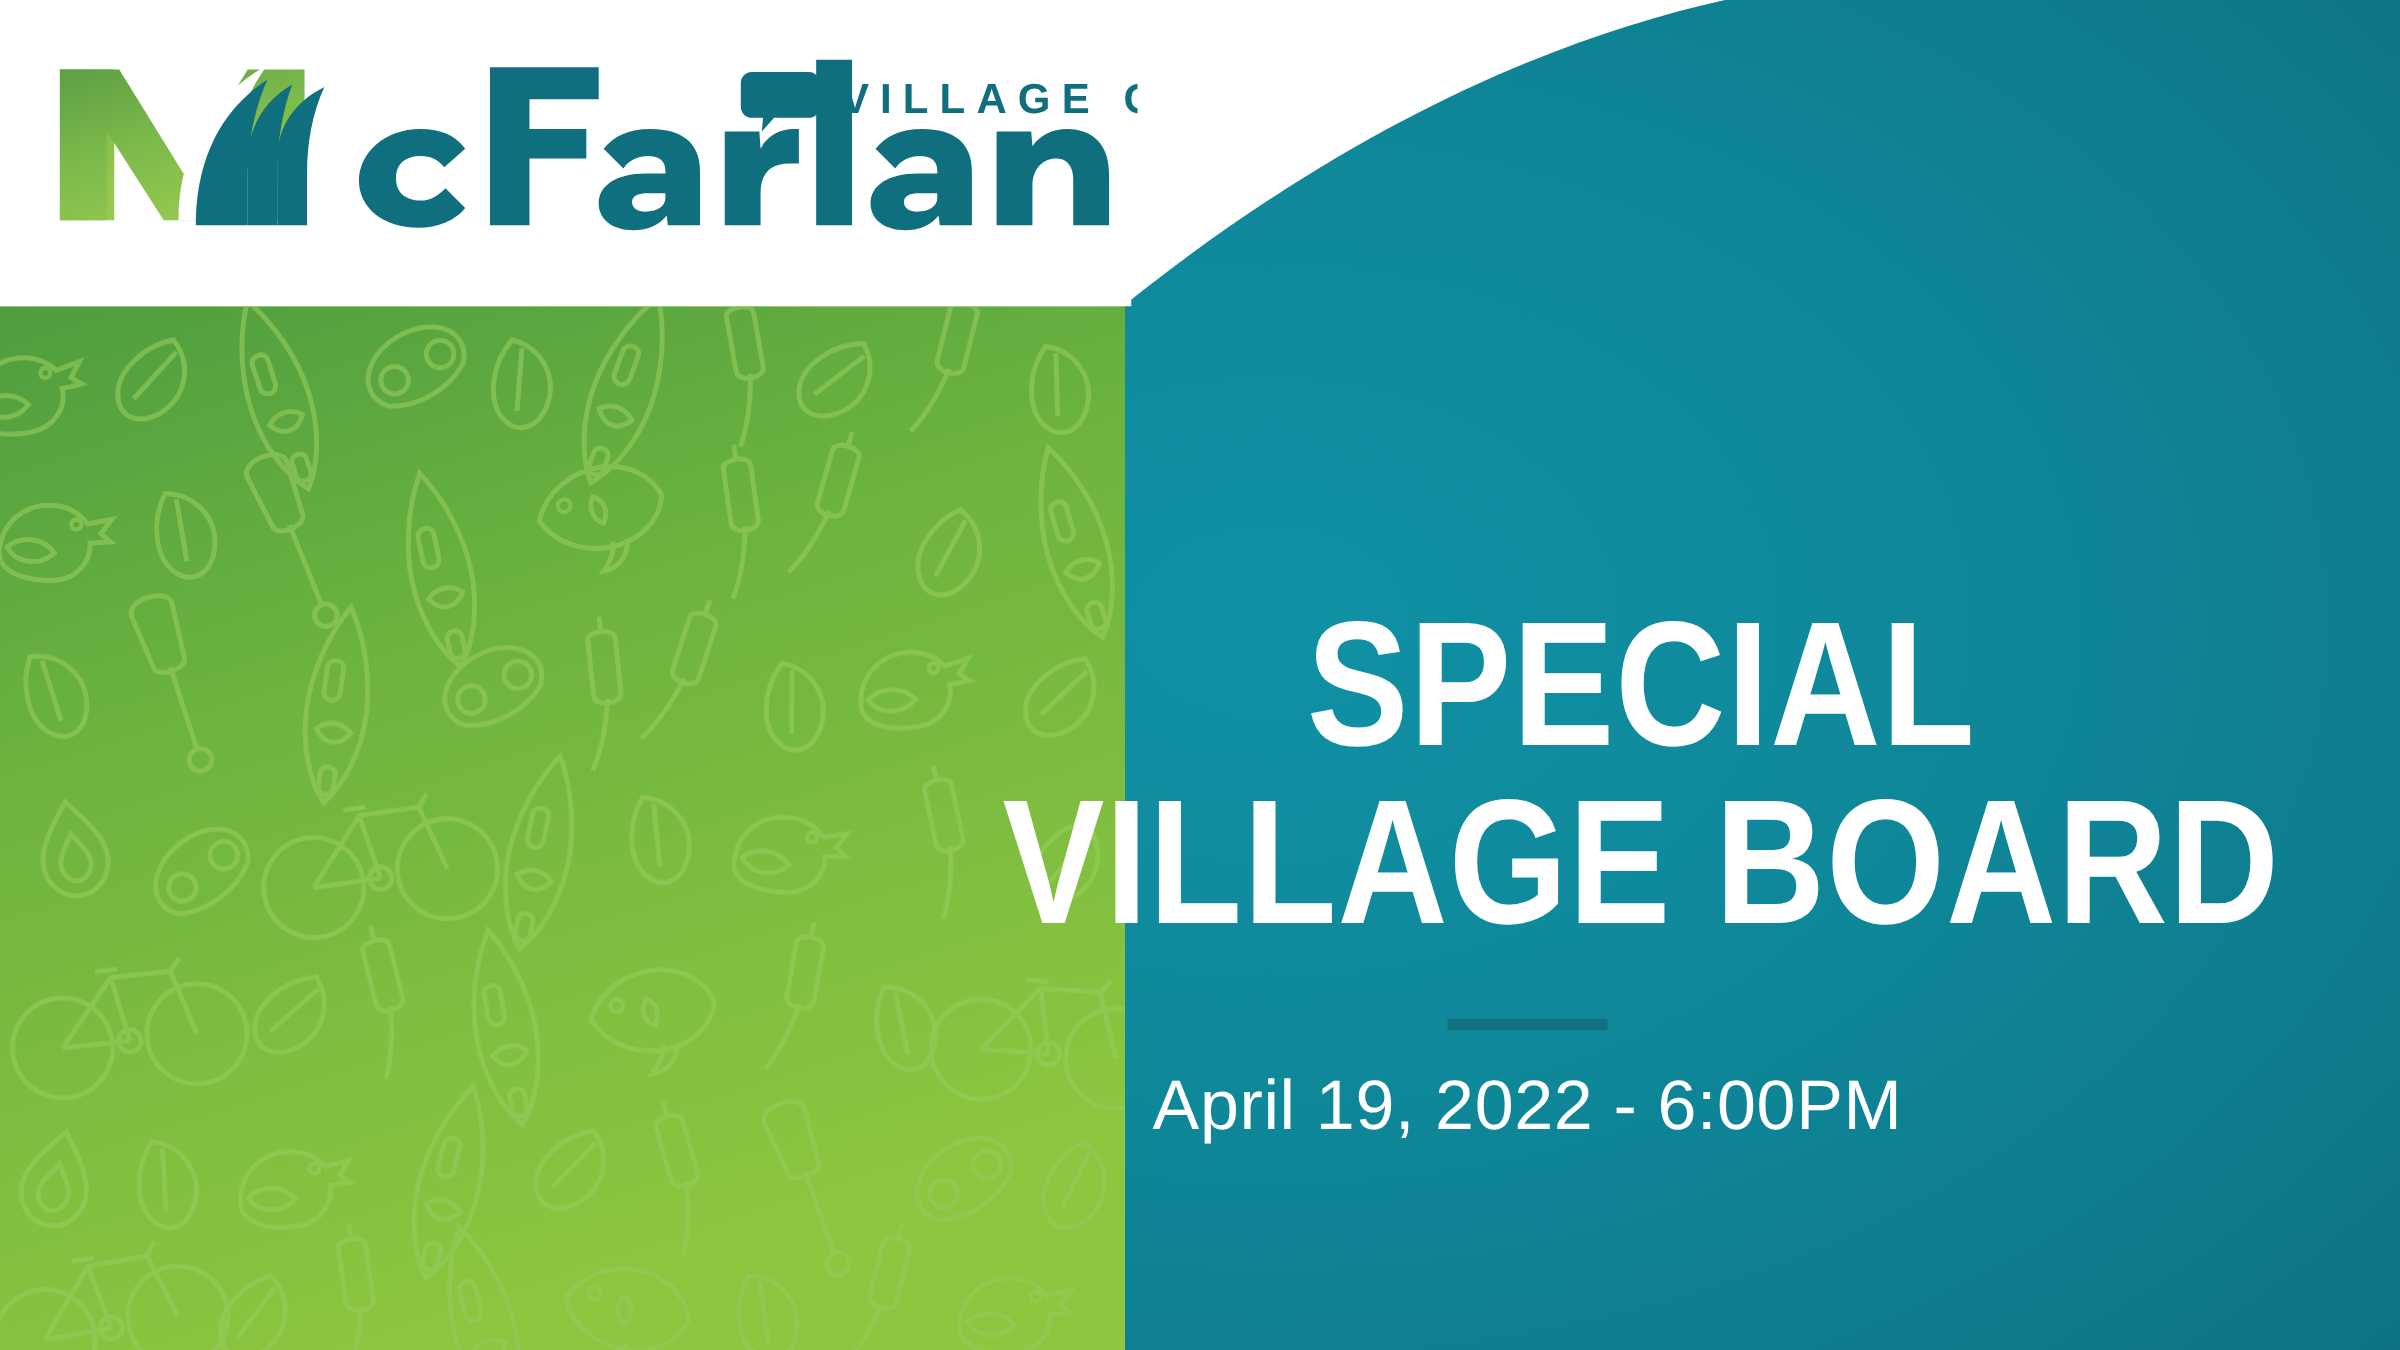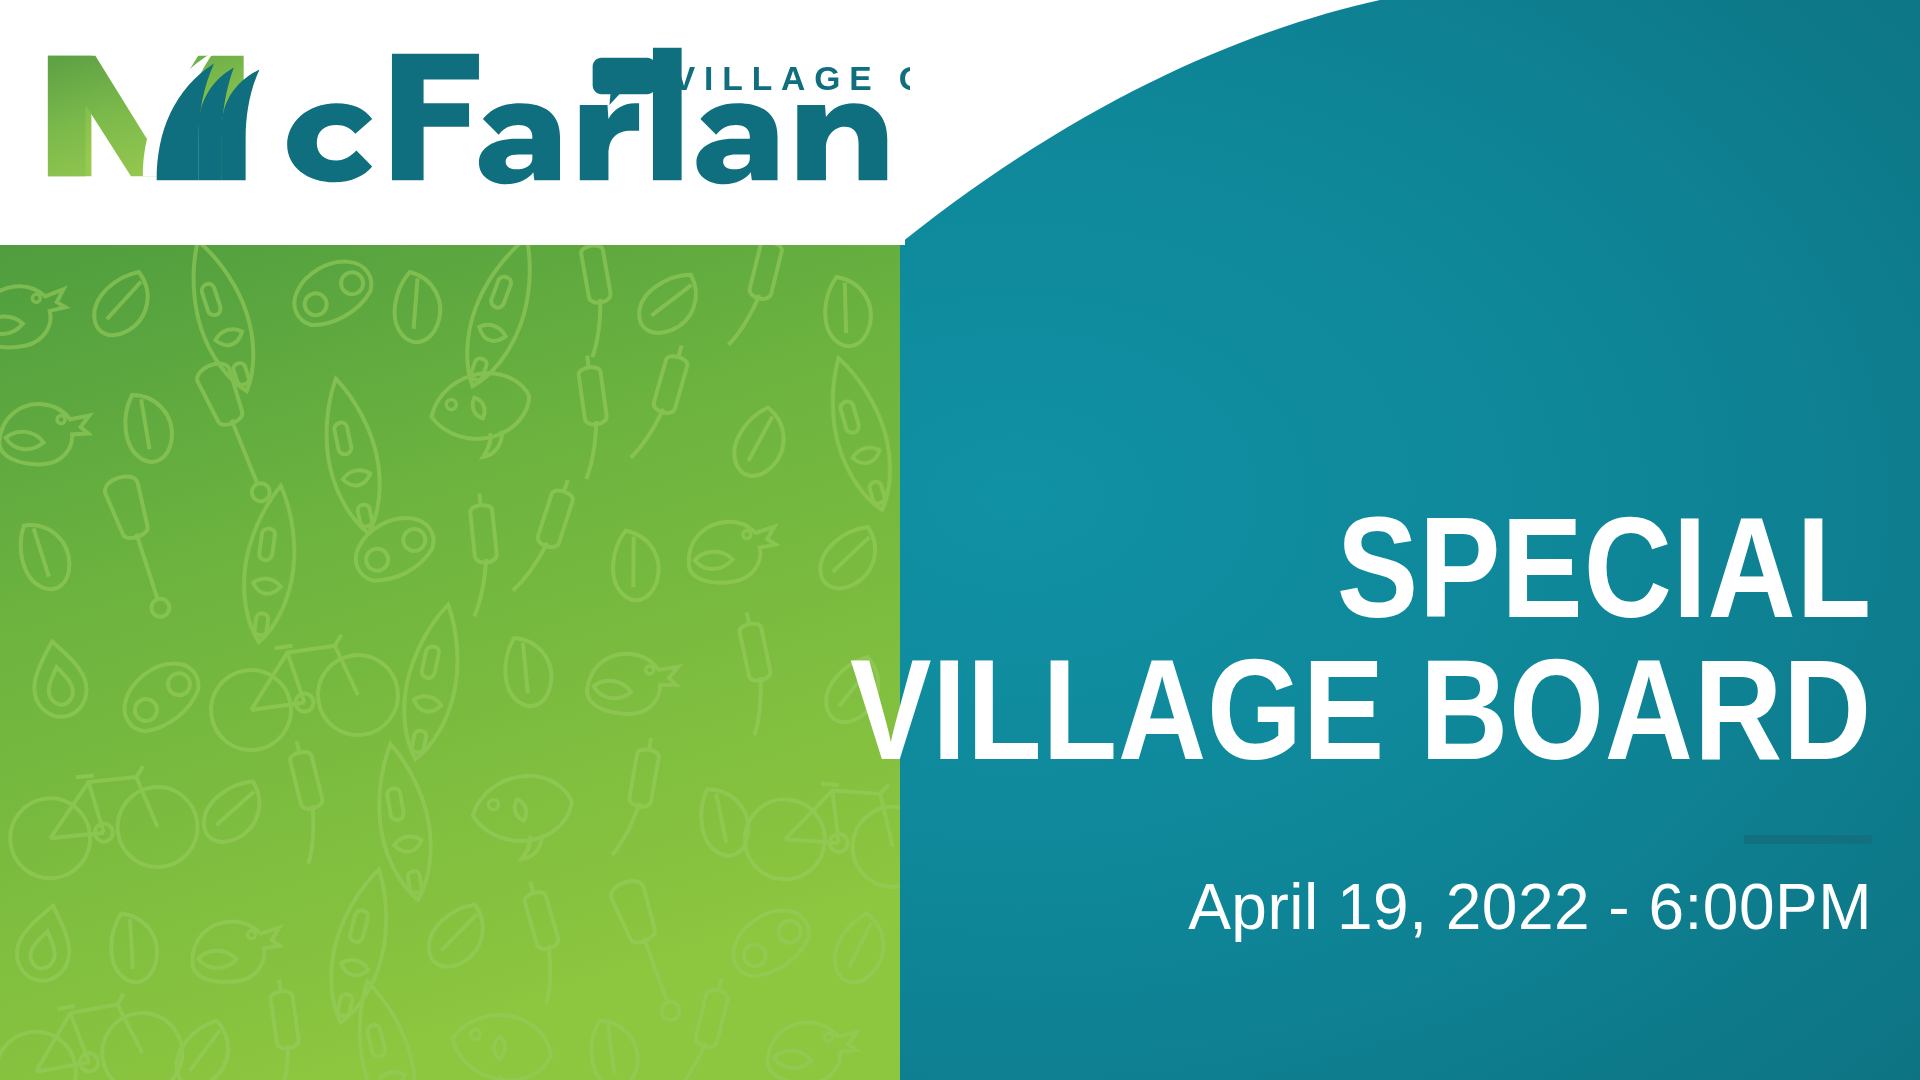--- a/index.html
+++ b/index.html
@@ -59,23 +59,23 @@
     top:28px;
     width:870px;
     height:180px;
   }
   .logo-wrap svg{display:block;}
 
   
   .headline-block{
     position:absolute;
     right:48px;
-    top:500px;
+    top:480px;
     width:1300px;
-    text-align:right;
+    text-align:center;
     z-index:5;
   }
   .title-line{
     color:#ffffff;
     font-family:"Liberation Sans", sans-serif;
     font-weight:700;
     letter-spacing:1px;
     line-height:0.96;
     margin:0;
     white-space:nowrap;
@@ -91,21 +91,21 @@
     height:9px;
     background:#12707f;
     margin-top:56px;
     margin-bottom:22px;
     border-radius:1px;
   }
   .date-line{
     color:#ffffff;
     font-family:"Liberation Sans", sans-serif;
     font-weight:400;
-    font-size:64px;
+    font-size:56px;
     letter-spacing:0.5px;
     margin:0;
     white-space:nowrap;
   }
 </style>
 </head>
 <body>
 
 <div class="stage">
 

